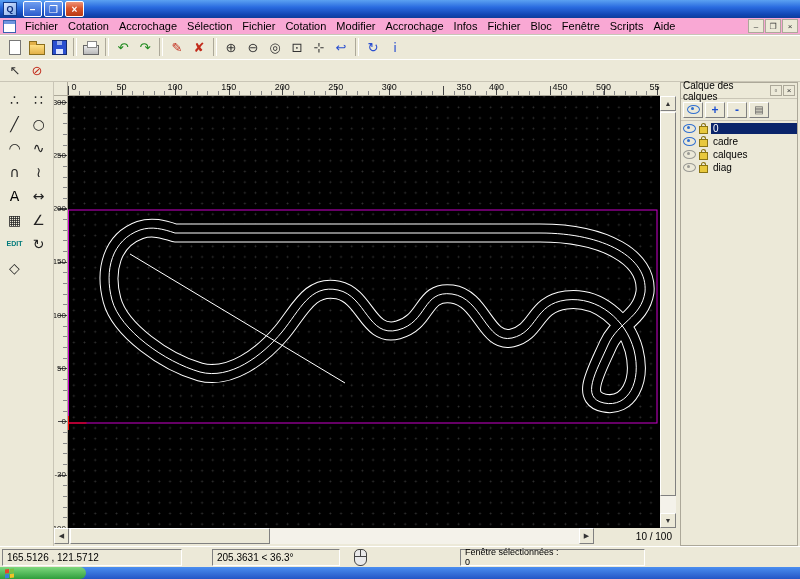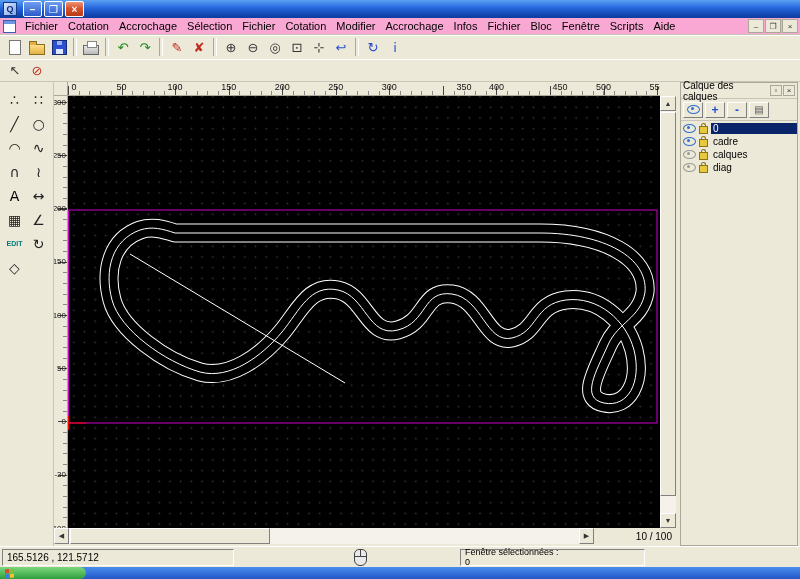--- a/index.html
+++ b/index.html
@@ -111,21 +111,21 @@
     margin-left:3px;margin-top:2px;flex:none;}
   .lock::before{content:"";position:absolute;left:1px;top:-4px;width:3px;height:3px;border:1px solid #8a7414;
     border-bottom:none;border-radius:3px 3px 0 0;}
   #grid-info{position:absolute;left:594px;top:528px;width:82px;height:16px;font-size:10px;
     display:flex;align-items:center;justify-content:flex-end;padding-right:4px;box-sizing:border-box;}
   
   #statusbar{position:absolute;left:0;top:546px;width:800px;height:21px;background:#ECE9D8;
     border-top:1px solid #fff;box-sizing:border-box;}
   .st-cell{position:absolute;top:2px;height:17px;border:1px solid;border-color:#808080 #fff #fff #808080;
     box-sizing:border-box;font-size:10px;display:flex;align-items:center;padding-left:4px;background:#ECE9D8;}
-  #st-abs{left:2px;width:232px;}
+  #st-abs{left:2px;width:180px;}
   #st-polar{left:212px;width:128px;}
   #st-sel{left:460px;width:185px;flex-direction:column;align-items:flex-start;justify-content:center;line-height:1.05;font-size:9px;}
   #st-mouse{position:absolute;left:348px;top:2px;width:24px;height:17px;display:flex;align-items:center;justify-content:center;}
   .mouse{width:11px;height:15px;border:1px solid #444;border-radius:5px 5px 6px 6px;background:#e9e9e9;position:relative;}
   .mouse::before{content:"";position:absolute;left:5px;top:0;width:1px;height:6px;background:#444;}
   .mouse::after{content:"";position:absolute;left:0;top:6px;width:100%;height:1px;background:#444;}
   
   #taskbar{position:absolute;left:0;top:567px;width:800px;height:12px;
     background:linear-gradient(180deg,#4a8ef0,#2456c6);}
   #start-button{position:absolute;left:0;top:0;width:86px;height:12px;border-radius:0 8px 8px 0;
@@ -380,20 +380,21 @@
       <div class="layer-row">
         <span class="eye" style="color: rgb(154, 154, 148);"></span>
         <span class="lock"></span>
         <span class="layer-name">diag</span>
       </div>
     </div>
 </div>
 
 <div id="statusbar">
   <div class="st-cell" id="st-abs">165.5126 , 121.5712</div>
+  <div class="st-cell" id="st-polar">205.3631 &lt; 36.3°</div>
   <div id="st-mouse">
     <div class="mouse"></div>
   </div>
   <div class="st-cell" id="st-sel">
     <span>Fenêtre sélectionnées :</span>
     <span>0</span>
   </div>
 </div>
 
 <div id="taskbar">

